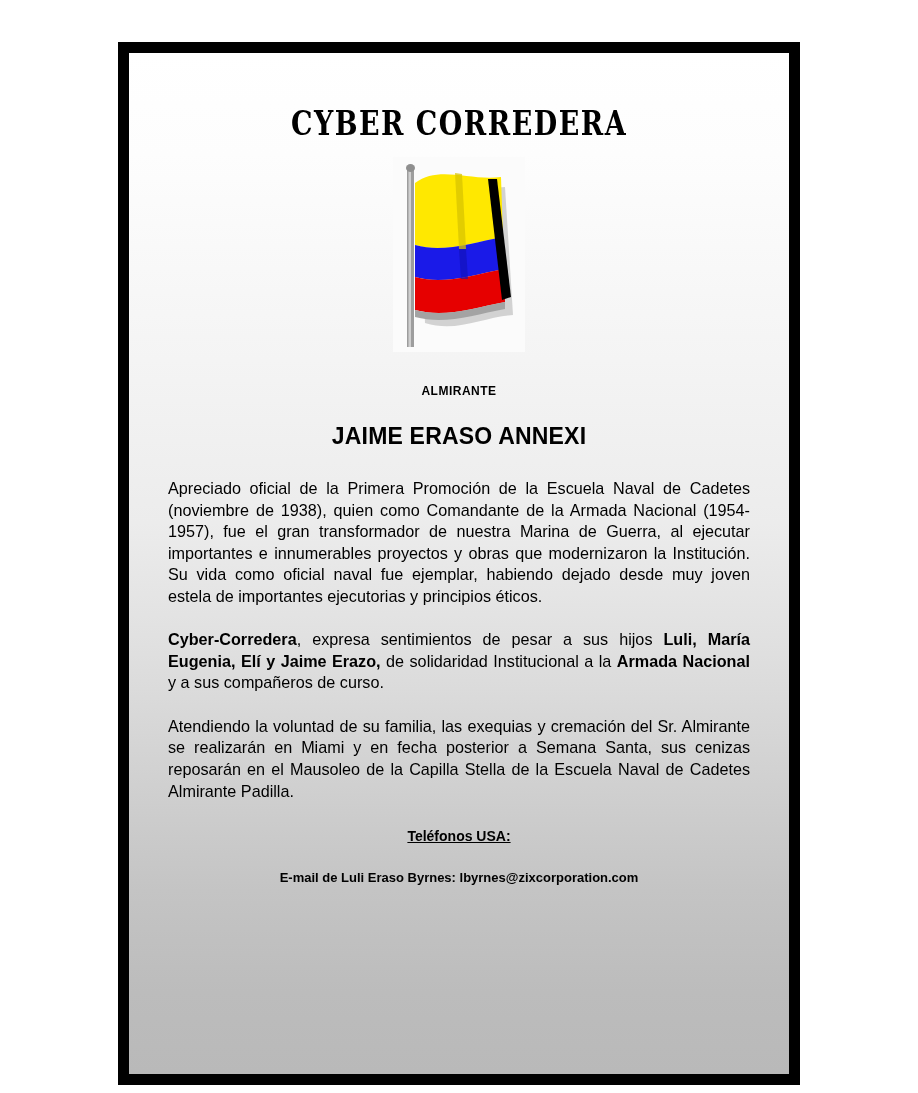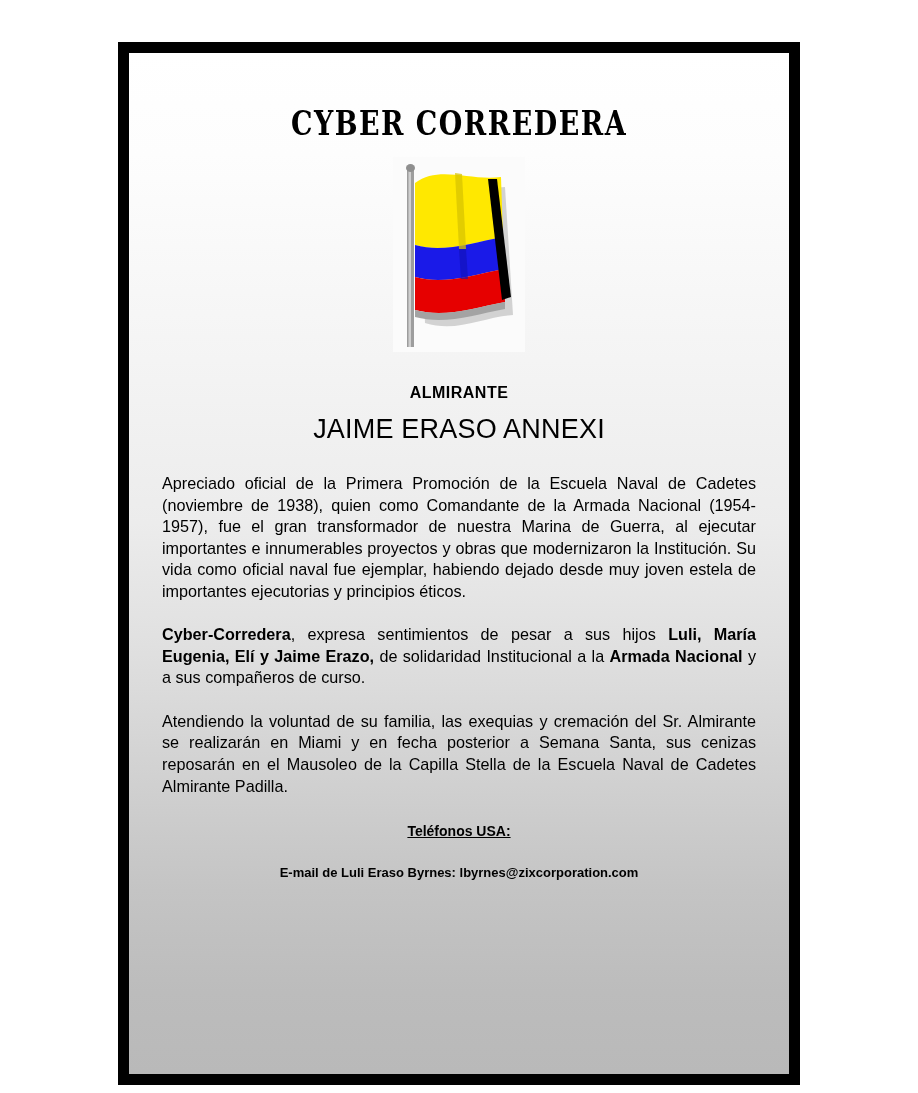--- a/index.html
+++ b/index.html
@@ -42,21 +42,21 @@
     background: linear-gradient(to bottom,
         #ffffff 0%,
         #fdfdfd 10%,
         #f4f4f4 30%,
         #ececec 46%,
         #e0e0e0 58%,
         #d2d2d2 70%,
         #c4c4c4 82%,
         #bcbcbc 92%,
         #b9b9b9 100%);
-    padding: 0 10px;
+    padding: 0 16px;
   }
 
   .title {
     text-align: center;
     font-family: "DejaVu Serif", "Liberation Serif", serif;
     font-weight: bold;
     font-size: 30px;
     letter-spacing: 1.5px;
     color: #000000;
     margin: 0;
@@ -86,33 +86,33 @@
     text-align: center;
     font-size: 14.5px;
     font-weight: bold;
     color: #000;
     line-height: 1.42;
     margin-top: 30px;
   }
 
   .rank {
     text-align: center;
-    font-size: 16px;
+    font-size: 12px;
     font-weight: bold;
     letter-spacing: 0.5px;
     color: #000;
     margin-top: 32px;
   }
 
   .deceased-name {
     text-align: center;
-    font-size: 27px;
-    font-weight: normal;
-    color: #000;
-    margin-top: 12px;
+    font-size: 23px;
+    font-weight: bold;
+    color: #000;
+    margin-top: 25px;
     letter-spacing: 0.2px;
   }
 
   .body-text {
     font-size: 16.2px;
     color: #000;
     line-height: 1.33;
     text-align: justify;
     margin: 16px;
     padding: 0 7px;

